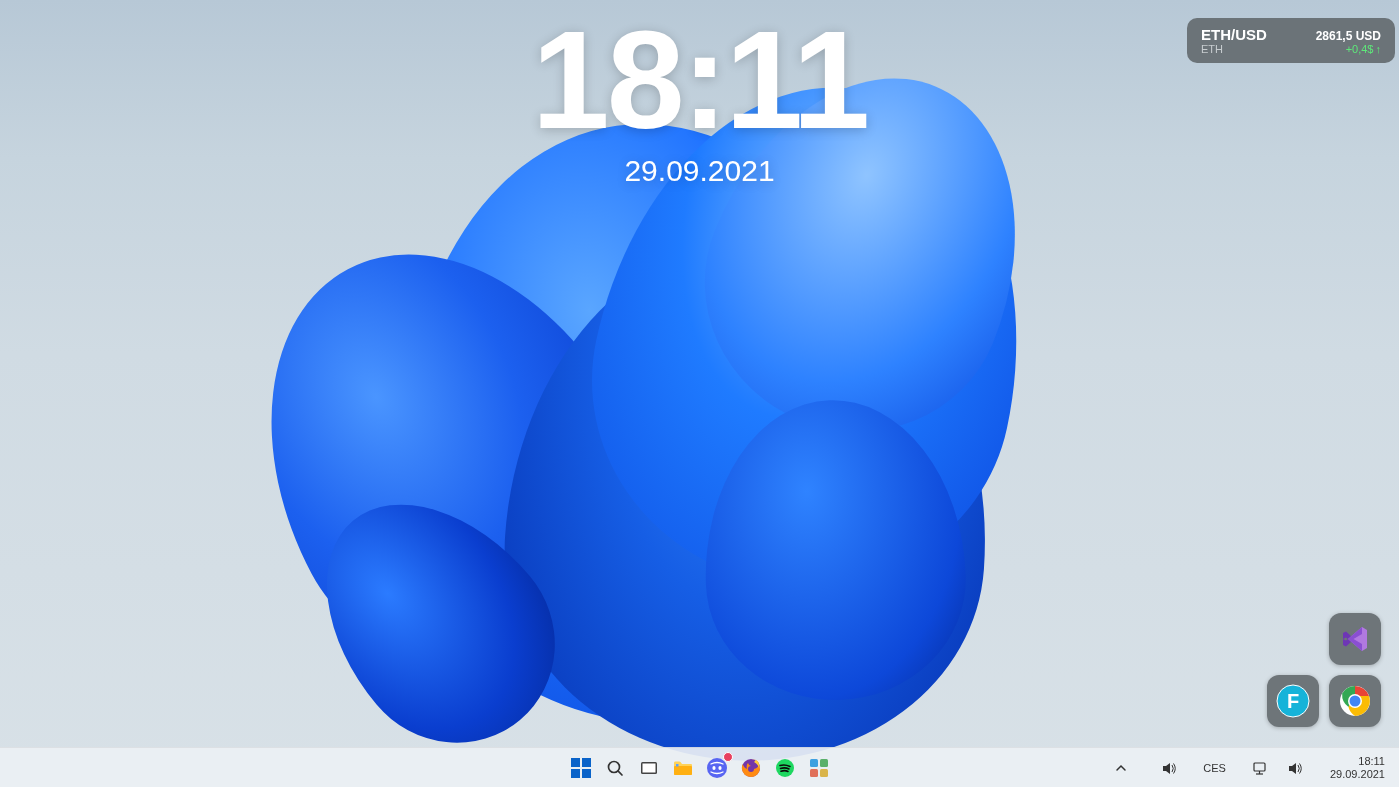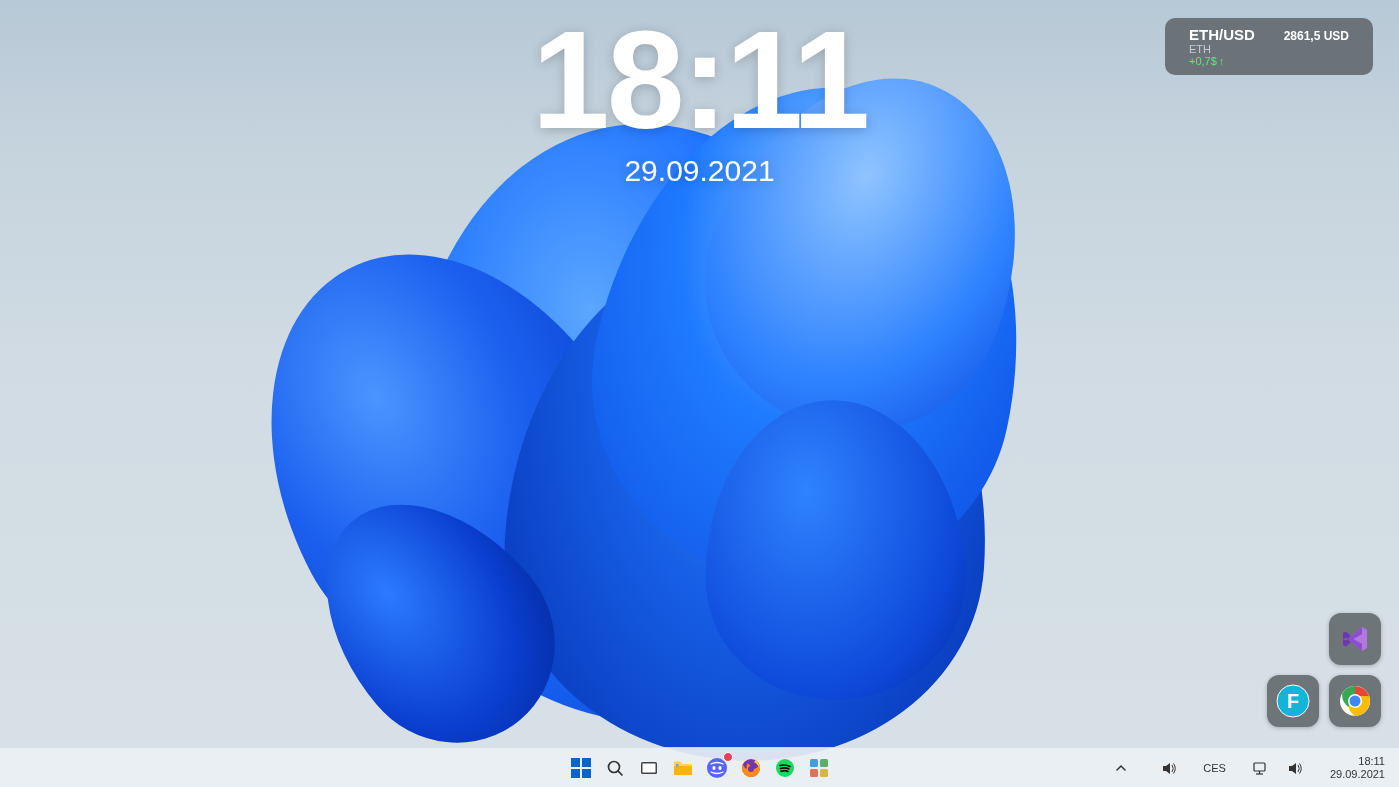--- a/index.html
+++ b/index.html
@@ -14,25 +14,25 @@
 .p3{width:350px;height:420px;left:80px;top:160px;background:radial-gradient(ellipse at 40% 30%,#4a95ff 0%,#1c60ef 45%,#073aca 100%);transform:rotate(-28deg);}
 .p4{width:480px;height:520px;left:200px;top:180px;background:radial-gradient(ellipse at 50% 20%,#338cff 0%,#165ee5 45%,#0530b0 100%);transform:rotate(4deg);}
 .p5{width:300px;height:360px;left:360px;top:0px;background:radial-gradient(ellipse at 40% 30%,#8fc4ff 0%,#2e82ff 60%,#0e4ce0 100%);transform:rotate(22deg);}
 .p6{width:260px;height:300px;left:420px;top:340px;background:radial-gradient(ellipse at 40% 30%,#2f83ff 0%,#0d48d9 70%,#042898 100%);transform:rotate(-2deg);}
 .p7{width:200px;height:260px;left:130px;top:400px;background:radial-gradient(ellipse at 40% 30%,#2b7bff 0%,#0a3ecf 60%,#032590 100%);transform:rotate(-40deg);}
 
 .clock-widget{position:absolute;top:10px;left:50%;transform:translateX(-50%);text-align:center;color:#fff;text-shadow:0 2px 12px rgba(0,0,0,.2);}
 .clock-time{font-size:140px;line-height:1;font-weight:700;letter-spacing:-3px;}
 .clock-date{font-size:30px;font-weight:400;margin-top:4px;}
 
-.crypto-widget{position:absolute;top:18px;right:26px;background:#6b7378;color:#fff;border-radius:10px;padding:8px 24px;min-width:208px;}
+.crypto-widget{position:absolute;top:18px;right:4px;background:#6b7378;color:#fff;border-radius:10px;padding:8px 14px;min-width:208px;}
 .crypto-row1{display:flex;justify-content:space-between;align-items:baseline;}
 .crypto-pair{font-weight:700;font-size:15px;}
 .crypto-price{font-weight:700;font-size:12px;}
-.crypto-row2{display:flex;justify-content:space-between;align-items:baseline;margin-top:0px;flex-direction:column;}
+.crypto-row2{display:flex;justify-content:space-between;align-items:baseline;margin-top:0px;}
 .crypto-sym{font-size:11px;color:#c8cdd0;}
 .crypto-change{font-size:11px;color:#5ee87a;}
 .arrow-up{display:inline-block;margin-left:2px;}
 
 .tile-group{position:absolute;right:18px;bottom:60px;display:grid;grid-template-columns:52px 52px;grid-gap:10px;}
 .tile-spacer{width:52px;height:52px;}
 .tile{width:52px;height:52px;background:#6e7579;border-radius:12px;display:flex;align-items:center;justify-content:center;cursor:pointer;box-shadow:0 1px 4px rgba(0,0,0,.25);}
 .tile svg{display:block;}
 
 .taskbar{position:absolute;left:0;right:0;bottom:0;height:40px;background:rgba(235,240,244,0.92);border-top:1px solid rgba(0,0,0,.06);display:flex;align-items:center;justify-content:center;}
@@ -66,21 +66,21 @@
     <div class="clock-date">29.09.2021</div>
   </div>
 
   <div class="crypto-widget">
     <div class="crypto-row1">
       <span class="crypto-pair">ETH/USD</span>
       <span class="crypto-price">2861,5 USD</span>
     </div>
     <div class="crypto-row2">
       <span class="crypto-sym">ETH</span>
-      <span class="crypto-change"><span>+0,7$</span><span class="arrow-up">↑</span></span>
+      <span class="crypto-change"><span>+0,4$</span><span class="arrow-up">↑</span></span>
     </div>
   </div>
 
   <div class="tile-group">
     <div class="tile-spacer"></div>
     <div class="tile">
       <svg width="30" height="30" viewBox="0 0 30 30">
         <path d="M22 3 L27 6 L27 24 L22 27 L8 15 Z" fill="#b179e0"></path>
         <path d="M22 3 L8 15 L22 27 L22 20 L13.5 15 L22 10 Z" fill="#8a4fd1"></path>
         <path d="M3 9 L6 7.5 L11 12 L6 16.5 L3 15 Z M3 21 L6 22.5 L11 18 L6 13.5 L3 15 Z" fill="#6e36b5"></path>

